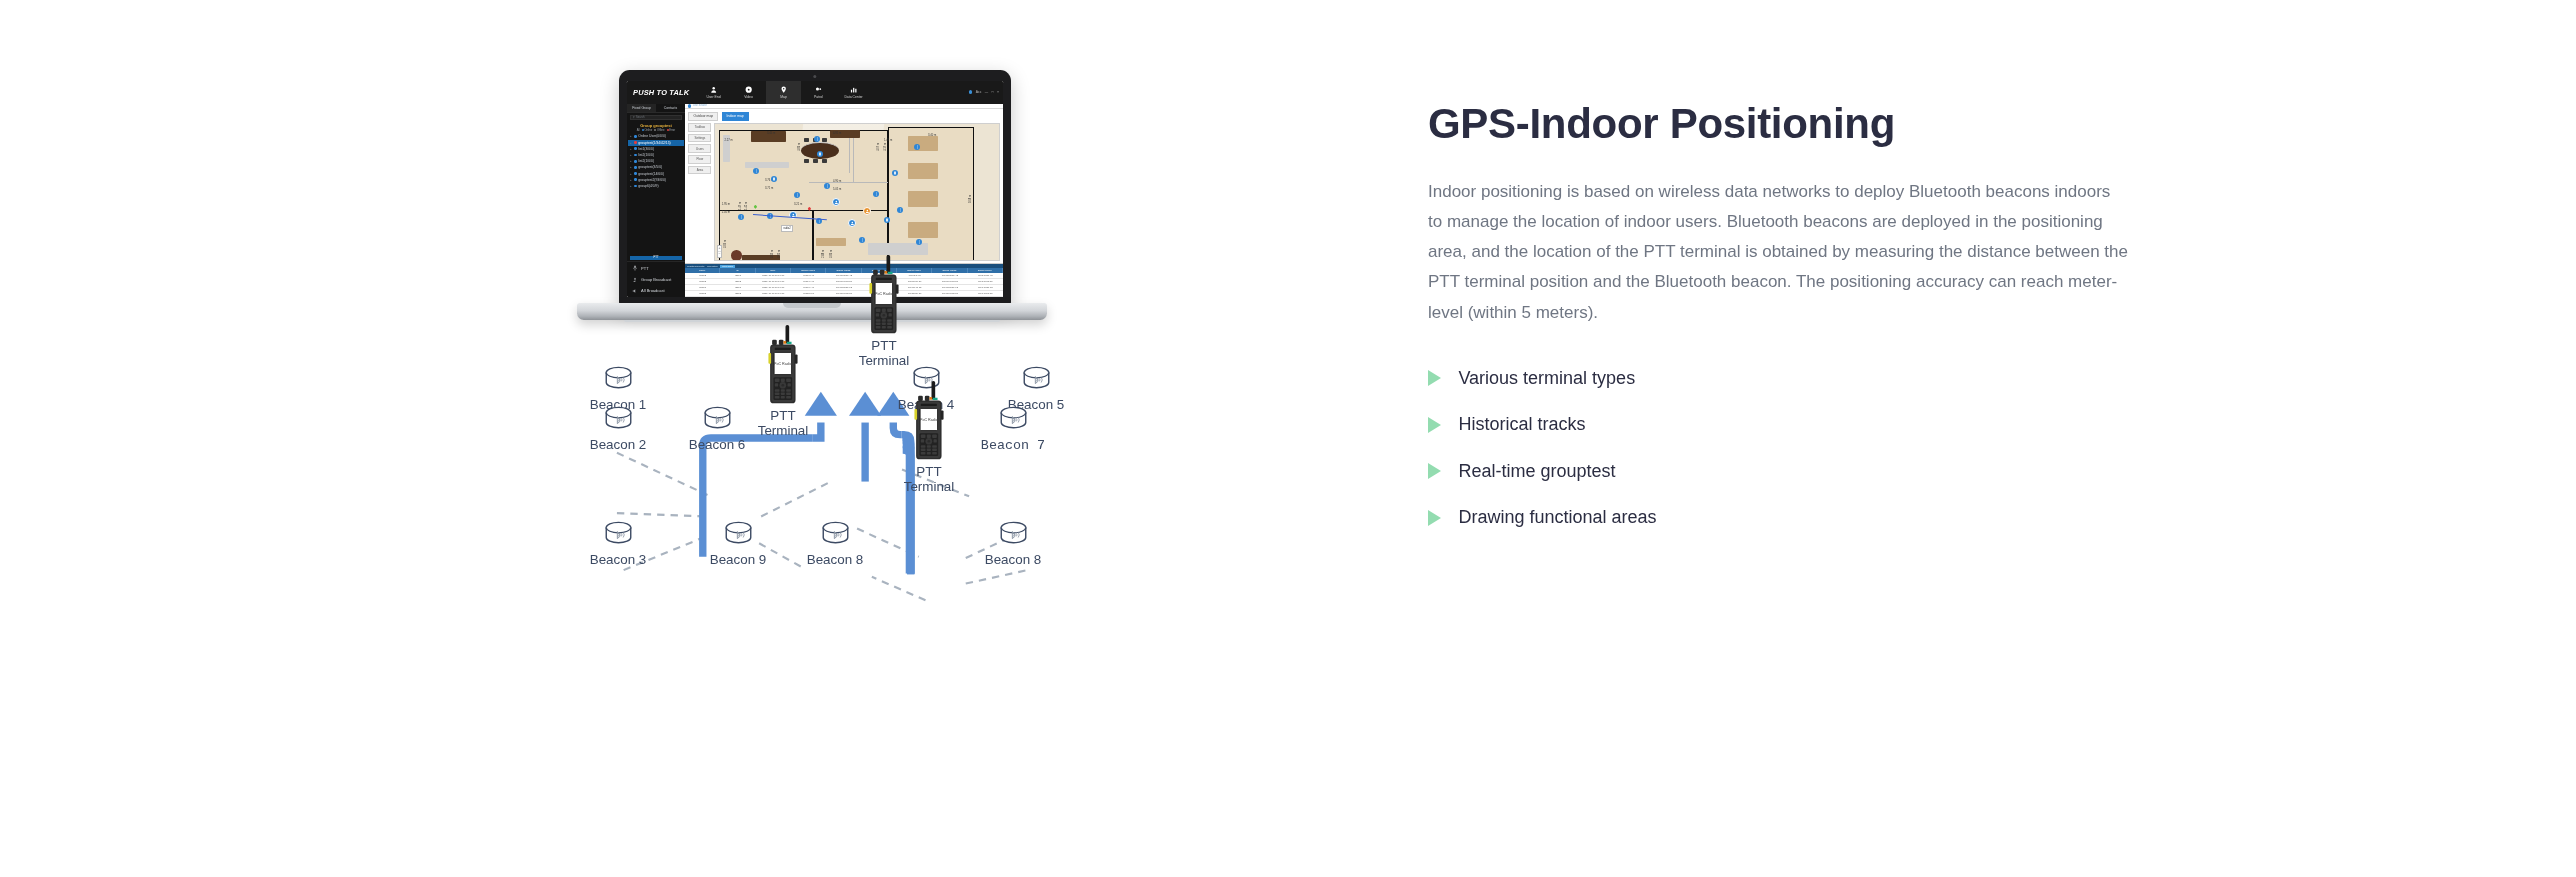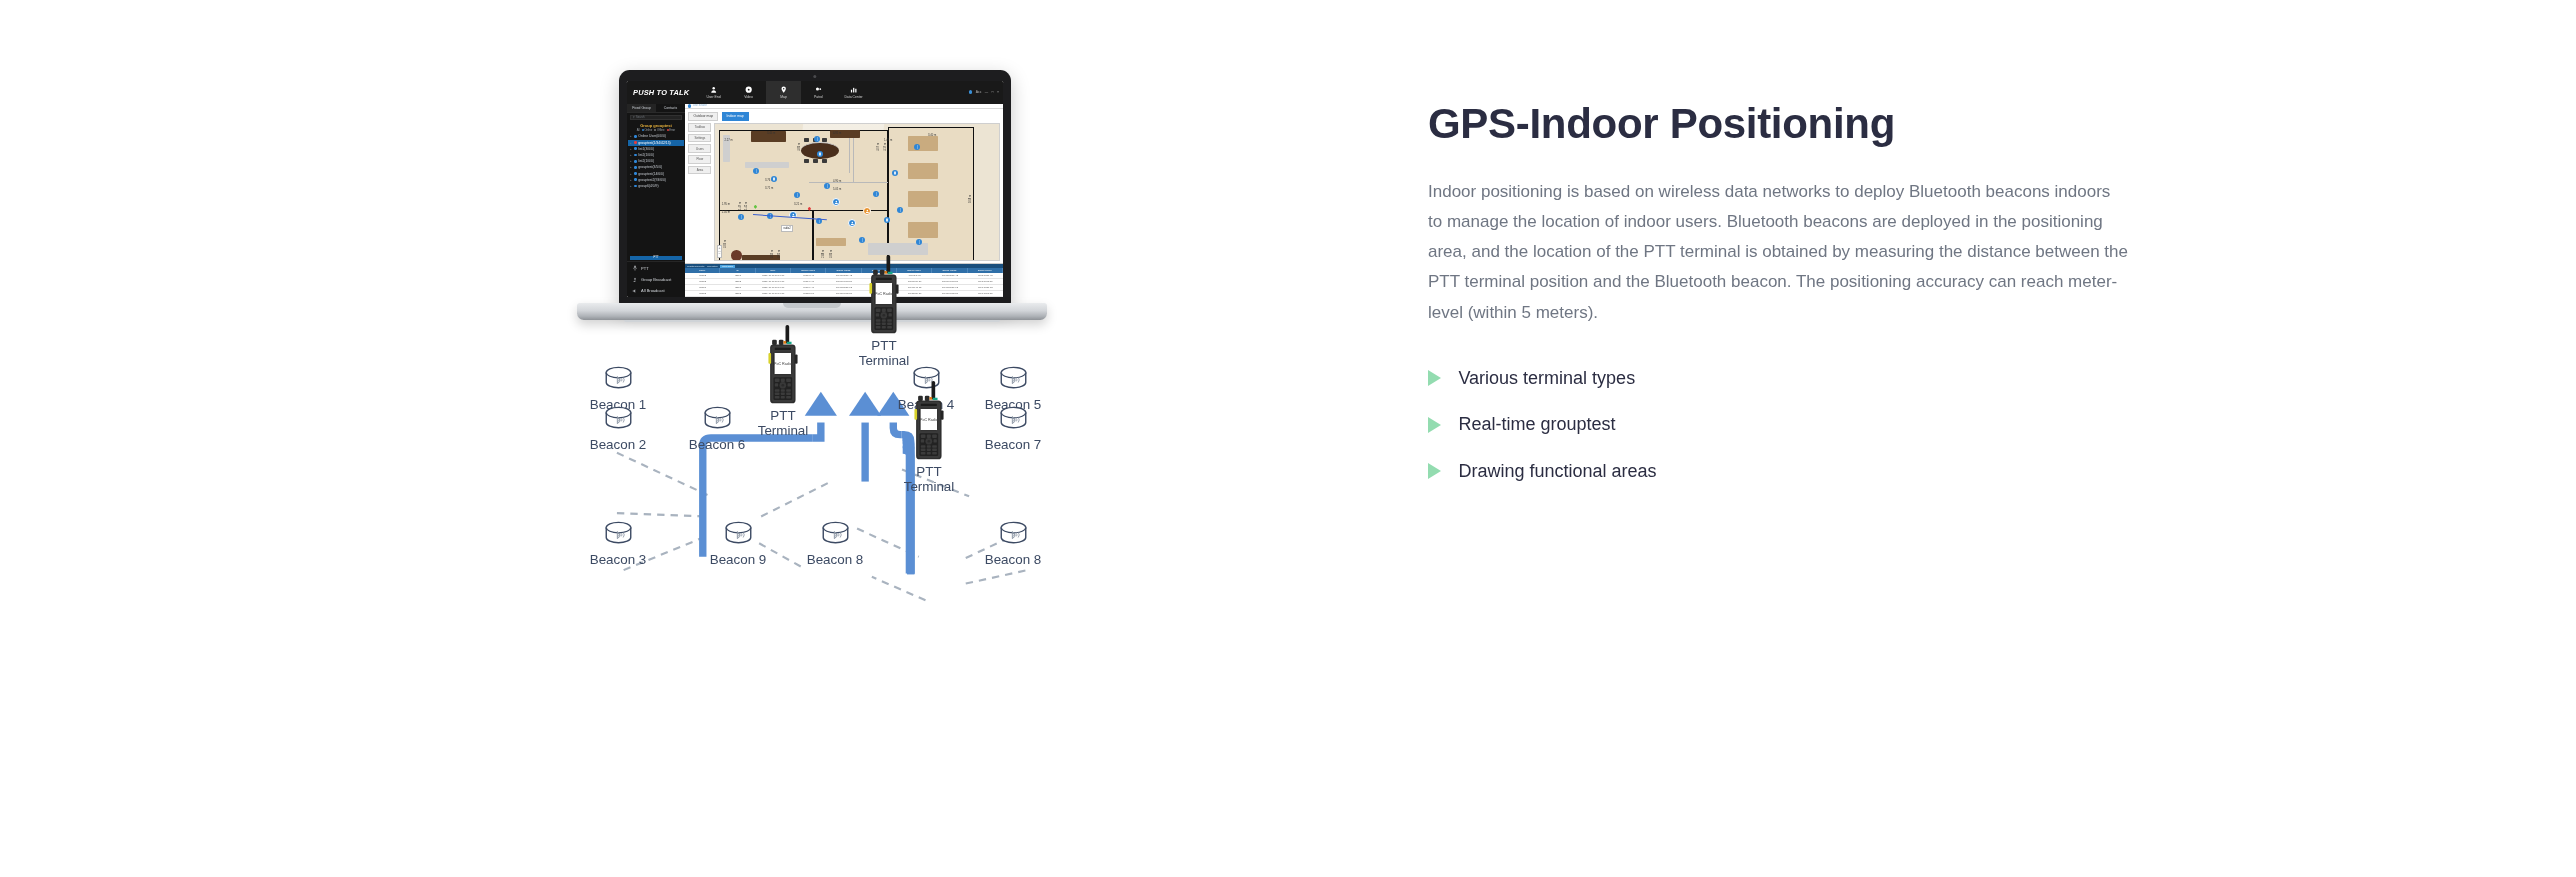--- a/index.html
+++ b/index.html
@@ -723,21 +723,21 @@
       <svg class="beacon-ic" viewBox="0 0 60 48">
         <ellipse cx="30" cy="13" rx="21" ry="9" fill="#fff" stroke="#3c4a63" stroke-width="2.4"></ellipse>
         <path d="M9 13 v17 a21 9 0 0 0 42 0 V13" fill="#fff" stroke="#3c4a63" stroke-width="2.4"></path>
         <path d="M9 13 a21 9 0 0 0 42 0" fill="none" stroke="#3c4a63" stroke-width="2"></path>
         <path d="M28 20v12l5-4.5L28 20zm0 0l5 4.5-5 4.5" fill="none" stroke="#8a94a3" stroke-width="1.6"></path>
         <path d="M35 23 a4 4 0 0 1 0 5 M38 21 a7 7 0 0 1 0 9" fill="none" stroke="#8a94a3" stroke-width="1.4"></path>
       </svg>
       <div class="lbl">Beacon 4</div>
     </div>
 
-    <div class="node" style="left:453px;top:305px;width:74px;">
+    <div class="node" style="left:476px;top:305px;width:74px;">
       <svg class="beacon-ic" viewBox="0 0 60 48">
         <ellipse cx="30" cy="13" rx="21" ry="9" fill="#fff" stroke="#3c4a63" stroke-width="2.4"></ellipse>
         <path d="M9 13 v17 a21 9 0 0 0 42 0 V13" fill="#fff" stroke="#3c4a63" stroke-width="2.4"></path>
         <path d="M9 13 a21 9 0 0 0 42 0" fill="none" stroke="#3c4a63" stroke-width="2"></path>
         <path d="M28 20v12l5-4.5L28 20zm0 0l5 4.5-5 4.5" fill="none" stroke="#8a94a3" stroke-width="1.6"></path>
         <path d="M35 23 a4 4 0 0 1 0 5 M38 21 a7 7 0 0 1 0 9" fill="none" stroke="#8a94a3" stroke-width="1.4"></path>
       </svg>
       <div class="lbl">Beacon 5</div>
     </div>
 
@@ -756,21 +756,21 @@
       <svg class="beacon-ic" viewBox="0 0 60 48">
         <ellipse cx="30" cy="13" rx="21" ry="9" fill="#fff" stroke="#3c4a63" stroke-width="2.4"></ellipse>
         <path d="M9 13 v17 a21 9 0 0 0 42 0 V13" fill="#fff" stroke="#3c4a63" stroke-width="2.4"></path>
         <path d="M9 13 a21 9 0 0 0 42 0" fill="none" stroke="#3c4a63" stroke-width="2"></path>
         <path d="M28 20v12l5-4.5L28 20zm0 0l5 4.5-5 4.5" fill="none" stroke="#8a94a3" stroke-width="1.6"></path>
         <path d="M35 23 a4 4 0 0 1 0 5 M38 21 a7 7 0 0 1 0 9" fill="none" stroke="#8a94a3" stroke-width="1.4"></path>
       </svg>
       <div class="lbl">Beacon 6</div>
     </div>
 
-    <div class="node" style="left:453px;top:345px;width:74px;">
+    <div class="node" style="left:453px;top:345px;width:74px;font-family:Liberation Mono, monospace;">
       <svg class="beacon-ic" viewBox="0 0 60 48">
         <ellipse cx="30" cy="13" rx="21" ry="9" fill="#fff" stroke="#3c4a63" stroke-width="2.4"></ellipse>
         <path d="M9 13 v17 a21 9 0 0 0 42 0 V13" fill="#fff" stroke="#3c4a63" stroke-width="2.4"></path>
         <path d="M9 13 a21 9 0 0 0 42 0" fill="none" stroke="#3c4a63" stroke-width="2"></path>
         <path d="M28 20v12l5-4.5L28 20zm0 0l5 4.5-5 4.5" fill="none" stroke="#8a94a3" stroke-width="1.6"></path>
         <path d="M35 23 a4 4 0 0 1 0 5 M38 21 a7 7 0 0 1 0 9" fill="none" stroke="#8a94a3" stroke-width="1.4"></path>
       </svg>
       <div class="lbl">Beacon 7</div>
     </div>
 
@@ -860,20 +860,24 @@
   <div class="right">
     <h1 class="title">GPS-Indoor Positioning</h1>
     <p class="para">Indoor positioning is based on wireless data networks to deploy Bluetooth beacons indoors to manage the location of indoor users. Bluetooth beacons are deployed in the positioning area, and the location of the PTT terminal is obtained by measuring the distance between the PTT terminal position and the Bluetooth beacon. The positioning accuracy can reach meter-level (within 5 meters).</p>
     <div class="feats">
       <div class="feat">
         <span class="tri"></span>
         <span class="ftxt">Various terminal types</span>
       </div>
       <div class="feat">
         <span class="tri"></span>
+        <span class="ftxt">Historical tracks</span>
+      </div>
+      <div class="feat">
+        <span class="tri"></span>
         <span class="ftxt">Real-time grouptest</span>
       </div>
       <div class="feat">
         <span class="tri"></span>
         <span class="ftxt">Drawing functional areas</span>
       </div>
     </div>
   </div>
 
 </div>

